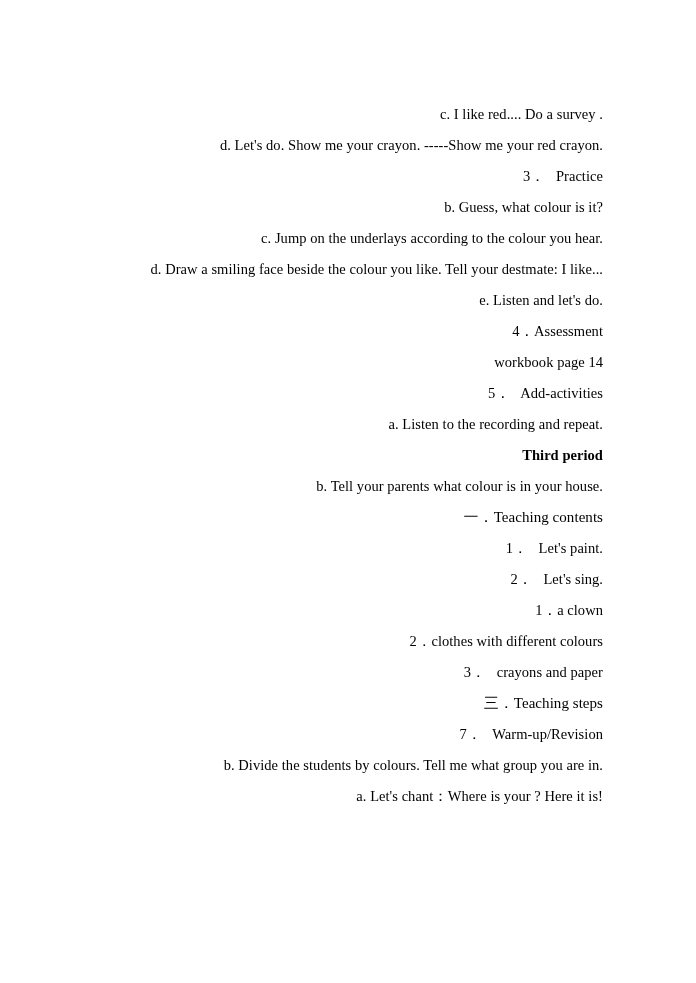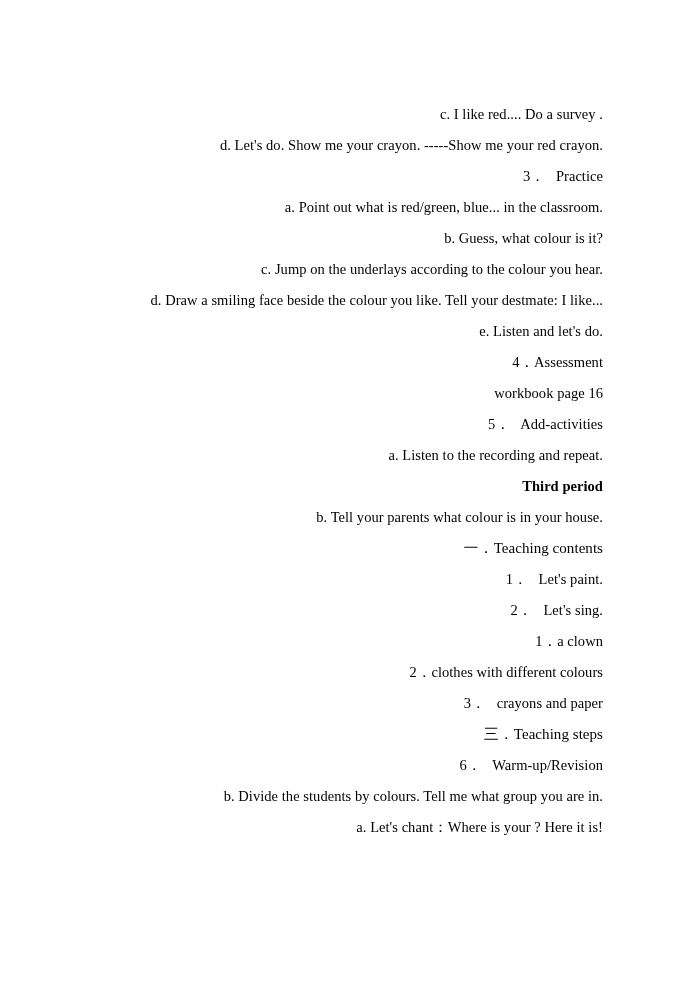--- a/index.html
+++ b/index.html
@@ -50,36 +50,35 @@
 </style>
 </head>
 <body>
 
 <div class="page">
   <div class="doc-body">
 
     <div class="line">c. I like red.... Do a survey .</div>
     <div class="line">d. Let's do. Show me your crayon. -----Show me your red crayon.</div>
     <div class="line">3．   Practice</div>
-    <div class="line">a. Point out what is red/green, blue... in the classroom.</div>
     <div class="line">b. Guess, what colour is it?</div>
     <div class="line">c. Jump on the underlays according to the colour you hear.</div>
     <div class="line">d. Draw a smiling face beside the colour you like. Tell your destmate: I like...</div>
     <div class="line">e. Listen and let's do.</div>
     <div class="line">4．Assessment</div>
-    <div class="line">workbook page 16</div>
+    <div class="line">workbook page 14</div>
     <div class="line">5．   Add-activities</div>
     <div class="line">a. Listen to the recording and repeat.</div>
     <div class="line bold">Third period</div>
     <div class="line">b. Tell your parents what colour is in your house.</div>
     <div class="line section">一．Teaching contents</div>
     <div class="line">1．   Let's paint.</div>
     <div class="line">2．   Let's sing.</div>
     <div class="line">1．a clown</div>
     <div class="line">2．clothes with different colours</div>
     <div class="line">3．   crayons and paper</div>
     <div class="line section">三．Teaching steps</div>
-    <div class="line">6．   Warm-up/Revision</div>
+    <div class="line">7．   Warm-up/Revision</div>
     <div class="line">b. Divide the students by colours. Tell me what group you are in.</div>
     <div class="line">a. Let's chant：Where is your ? Here it is!</div>
 
   </div>
 </div>
 
 </body></html>

